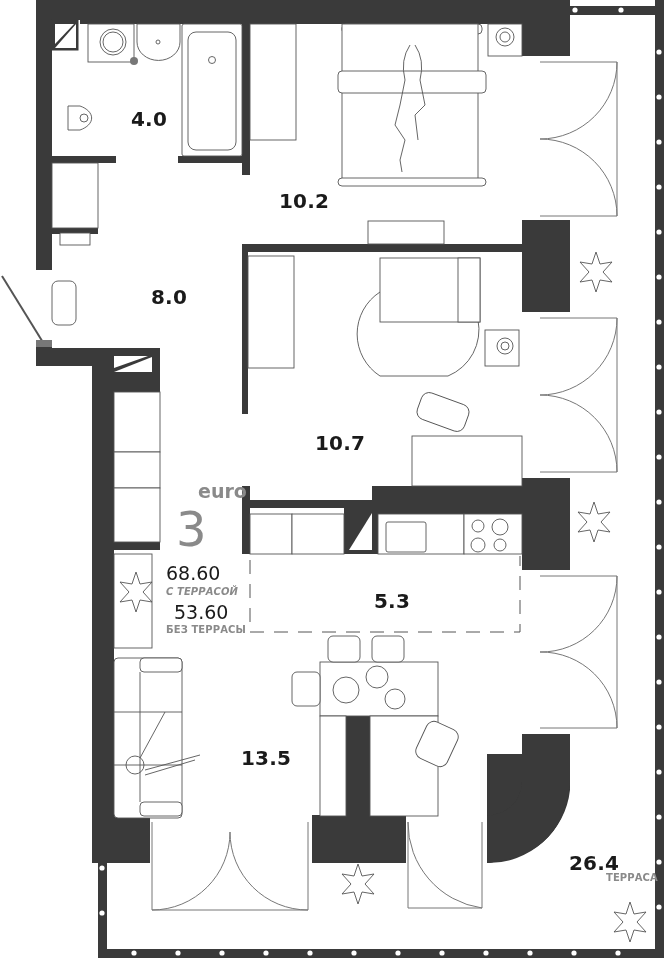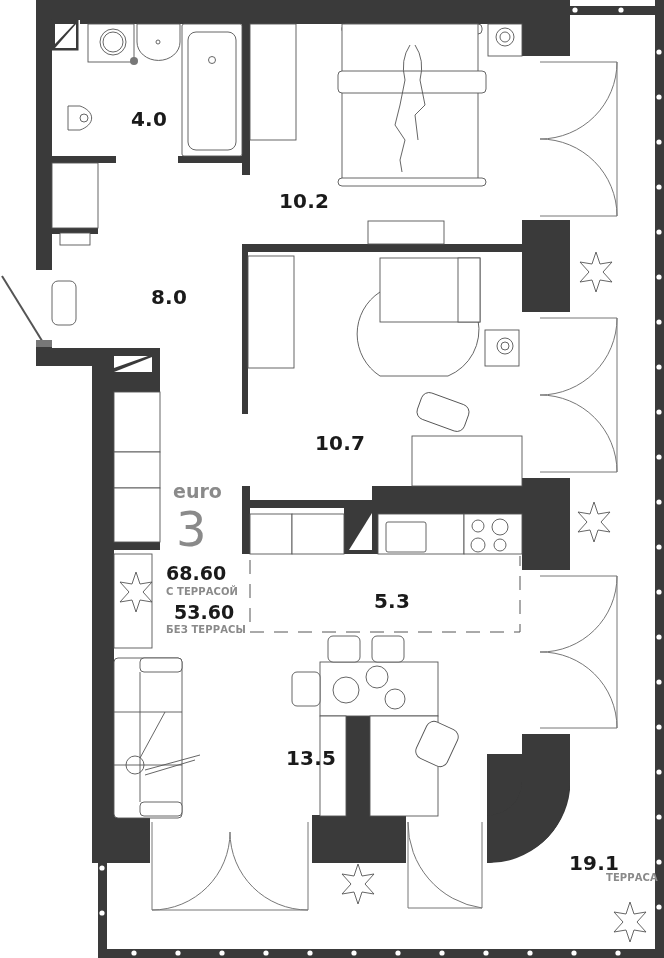--- a/index.html
+++ b/index.html
@@ -1,23 +1,23 @@
 <!DOCTYPE html>
 <html><head>
 <meta charset="utf-8">
 <style>
   html, body { margin: 0; padding: 0; background: #ffffff; }
   body { width: 664px; height: 958px; position: relative; overflow: hidden; font-family: "DejaVu Sans", sans-serif; }
   svg.plan { position: absolute; left: 0; top: 0; }
   .lbl { position: absolute; font-family: "DejaVu Sans", sans-serif; color: #1a1a1a; font-weight: 600; white-space: nowrap; }
   .area { font-size: 20px; letter-spacing: 0.2px; }
   .sub { font-size: 10px; color: #8a8a8a; font-weight: 600; letter-spacing: 0.1px; }
-  .euro { font-size: 19px; color: #8a8a8a; font-weight: 600; }
+  .euro { font-size: 19px; color: #8a8a8a; font-weight: 600; margin-left: 25px; }
   .big3 { font-size: 48px; color: #8a8a8a; font-weight: 500; line-height: 48px; }
-  .total { font-size: 19px; color: #1a1a1a; font-weight: 700; }
+  .total { font-size: 19px; color: #1a1a1a; font-weight: 400; }
 </style>
 </head>
 <body>
 
 <svg class="plan" width="664" height="958" viewBox="0 0 664 958" xmlns="http://www.w3.org/2000/svg">
   <g fill="#3a3a3a" stroke="none">
 
     <rect x="36" y="0" width="534" height="20"></rect>
     <rect x="80" y="0" width="490" height="24"></rect>
 
@@ -226,22 +226,22 @@
   <path d="M 250 560 L 250 632 L 520 632 L 520 556" fill="none" stroke="#555" stroke-width="1" stroke-dasharray="14 10"></path>
 
   <circle cx="134" cy="61" r="4" fill="#777"></circle>
 </svg>
 
 <div class="lbl area" style="left:131px; top:107px;">4.0</div>
 <div class="lbl area" style="left:279px; top:189px;">10.2</div>
 <div class="lbl area" style="left:151px; top:285px;">8.0</div>
 <div class="lbl area" style="left:315px; top:425px;margin-top:6px;">10.7</div>
 <div class="lbl area" style="left:374px; top:589px;">5.3</div>
-<div class="lbl area" style="left:241px; top:746px;margin-left:45px;">13.5</div>
-<div class="lbl area" style="left:569px; top:851px;">19.1</div>
+<div class="lbl area" style="left:241px; top:746px;">13.5</div>
+<div class="lbl area" style="left:569px; top:851px;">26.4</div>
 <div class="lbl sub" style="left:561px; top:872px;margin-left:45px;">ТЕРРАСА</div>
 
 <div class="lbl euro" style="left:173px; top:480px;">euro</div>
 <div class="lbl big3" style="left:176px; top:505px;">3</div>
 <div class="lbl total" style="left:166px; top:562px;">68.60</div>
-<div class="lbl sub" style="left:166px; top:586px;">С ТЕРРАСОЙ</div>
+<div class="lbl sub" style="left:166px; top:586px;font-style:italic;">С ТЕРРАСОЙ</div>
 <div class="lbl total" style="left:166px; top:601px;margin-left:8px;">53.60</div>
 <div class="lbl sub" style="left:166px; top:624px;">БЕЗ ТЕРРАСЫ</div>
 
 </body></html>

